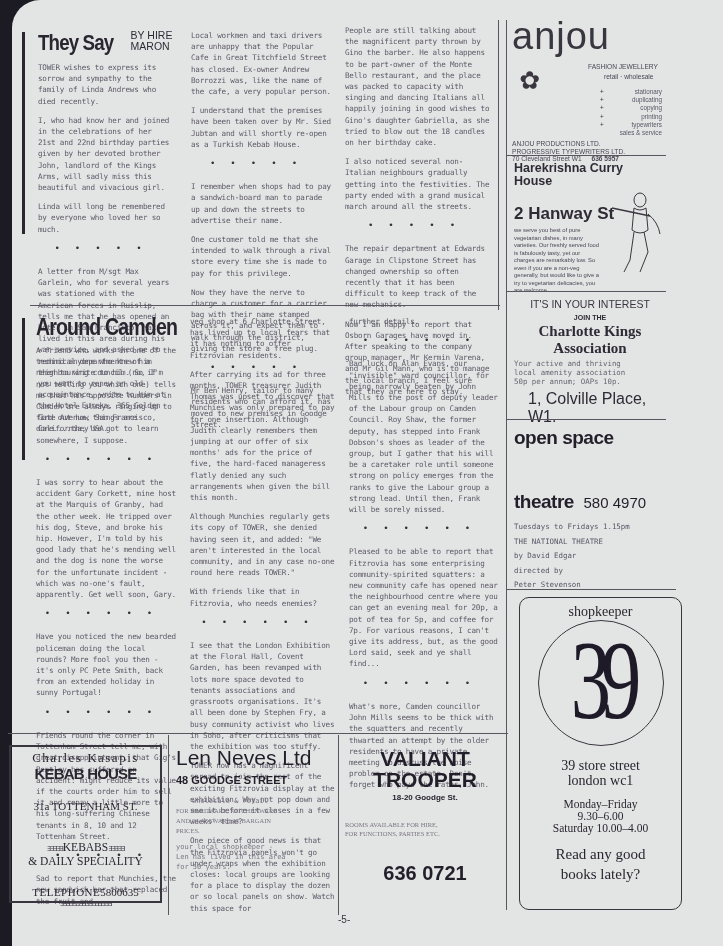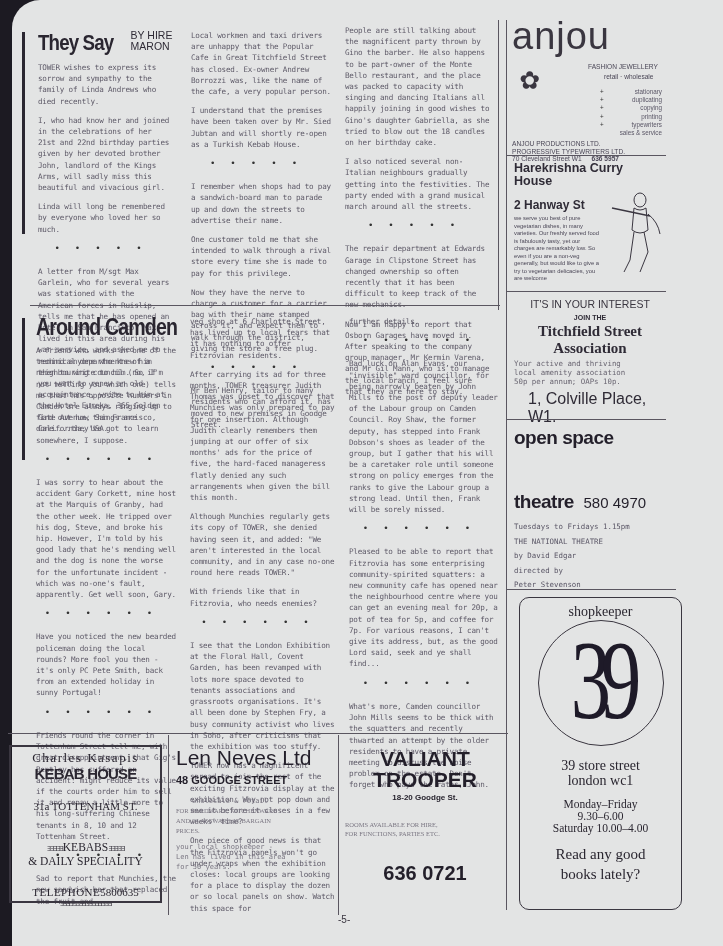--- a/index.html
+++ b/index.html
@@ -140,36 +140,36 @@
   <div class="sans" style="position:absolute;left:0;top:122px;font-size:6.6px;line-height:7.6px;color:#4a4656;white-space:nowrap;">
     <div>ANJOU PRODUCTIONS LTD.</div>
     <div>PROGRESSIVE TYPEWRITERS LTD.</div>
     <div><span>70 Cleveland Street W1</span> <b style="margin-left:8px;">636 5957</b></div>
   </div>
 </div>
 <div class="rule-h" style="left:506px;top:155px;width:160px;"></div>
 
 <div class="ad" style="left:514px;top:162px;width:150px;height:128px;">
   <div class="sans" style="font-size:12.5px;font-weight:bold;line-height:13px;width:135px;">Harekrishna Curry House</div>
-  <div class="sans" style="font-size:12px;font-weight:bold;margin-top:10px;">2 Hanway St</div>
+  <div class="sans" style="font-size:17px;font-weight:bold;margin-top:16px;">2 Hanway St</div>
   <div class="sans" style="font-size:5.8px;line-height:7.5px;width:88px;margin-top:3px;color:#4a4656;">we serve you best of pure vegetarian dishes, in many varieties. Our freshly served food is fabulously tasty, yet our charges are remarkably low. So even if you are a non-veg generally, but would like to give a try to vegetarian delicacies, you are welcome</div>
   <svg style="position:absolute;left:96px;top:28px;" width="54" height="86" viewBox="0 0 54 86">
     <ellipse cx="30" cy="10" rx="6" ry="7" fill="none" stroke="#3a3640" stroke-width="1"></ellipse>
     <path d="M24 18 Q30 22 36 18 L38 40 Q30 46 22 40 Z" fill="none" stroke="#3a3640"></path>
     <path d="M2 18 L40 26" stroke="#3a3640" stroke-width="1.5"></path>
     <path d="M24 42 L20 70 L14 82 M34 42 L38 62 L30 82" fill="none" stroke="#3a3640"></path>
     <path d="M38 24 Q48 32 50 44" fill="none" stroke="#3a3640"></path>
   </svg>
 </div>
 <div class="rule-h" style="left:506px;top:291px;width:160px;"></div>
 
 <div class="ad" style="left:510px;top:298px;width:160px;text-align:center;">
   <div class="sans" style="font-size:10.5px;color:#3a3640;">IT'S IN YOUR INTEREST</div>
   <div class="sans" style="font-size:7px;font-weight:bold;margin-top:4px;">JOIN THE</div>
-  <div class="serif" style="font-size:15px;font-weight:bold;line-height:17px;margin-top:2px;">Titchfield Street</div>
+  <div class="serif" style="font-size:15px;font-weight:bold;line-height:17px;margin-top:2px;">Charlotte Kings</div>
   <div class="serif" style="font-size:15px;font-weight:bold;line-height:17px;">Association</div>
   <div class="small-typed" style="font-size:7.4px;line-height:9px;text-align:left;padding-left:4px;margin-top:2px;">
     <div>Your active and thriving</div>
     <div>local amenity association</div>
     <div>50p per annum; OAPs 10p.</div>
   </div>
   <div class="sans" style="font-size:16px;margin-top:4px;text-align:left;padding-left:18px;">1, Colville Place, W1.</div>
 </div>
 <div class="rule-h" style="left:506px;top:419px;width:160px;"></div>
 

